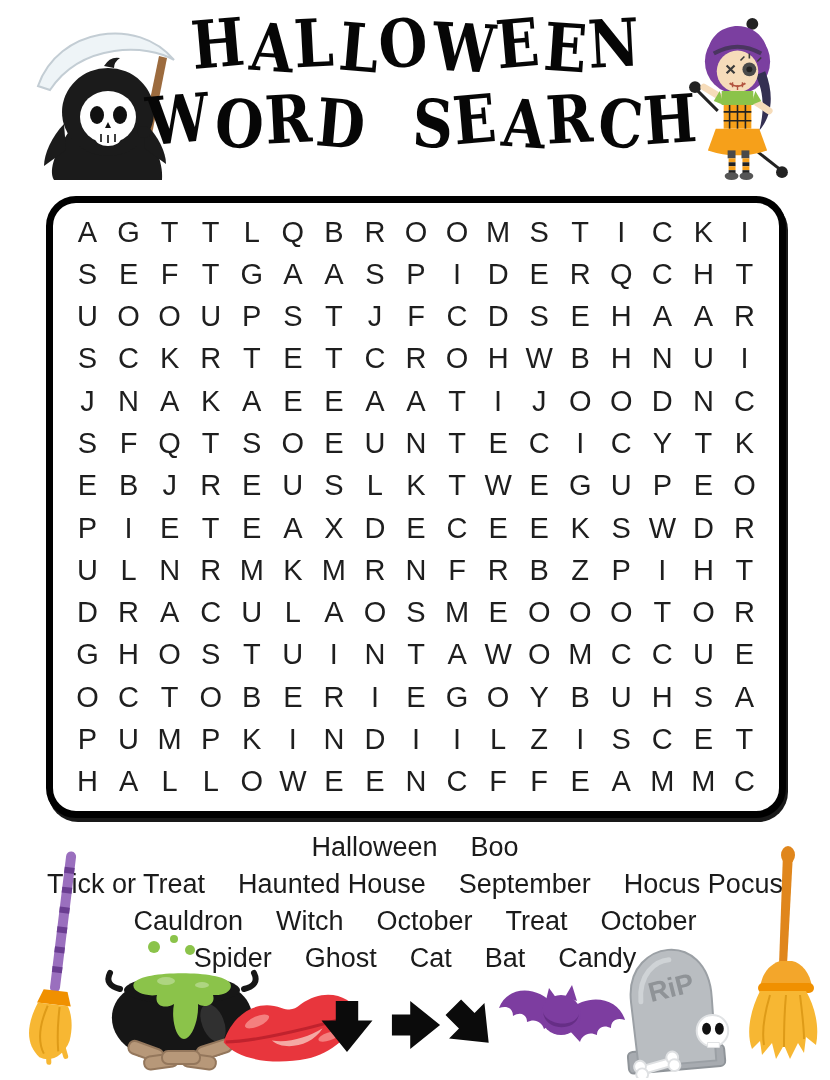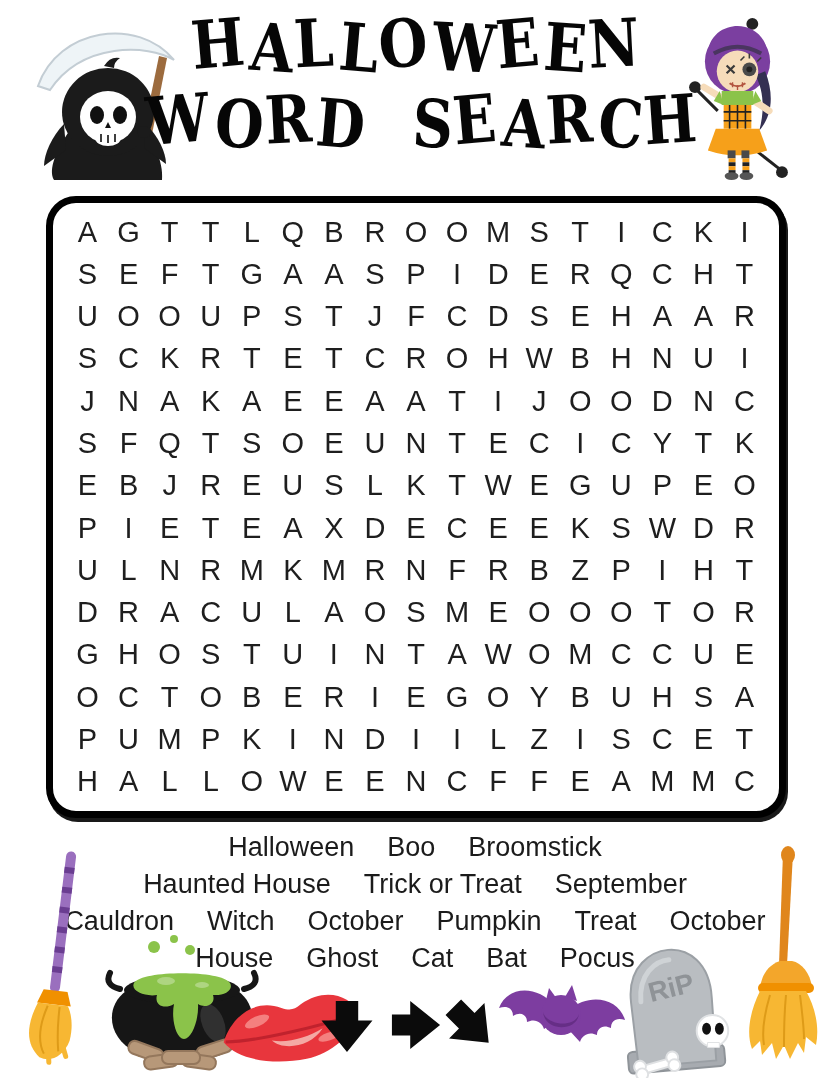--- a/index.html
+++ b/index.html
@@ -351,41 +351,40 @@
       <span class="grid-cell">A</span>
       <span class="grid-cell">M</span>
       <span class="grid-cell">M</span>
       <span class="grid-cell">C</span>
     </div>
 
   <div class="word-list">
     <div class="word-line">
         <span>Halloween</span>
         <span>Boo</span>
-        <span>Broomstick</span>
       </div>
     <div class="word-line">
+        <span>Trick or Treat</span>
         <span>Haunted House</span>
-        <span>Trick or Treat</span>
         <span>September</span>
+        <span>Hocus Pocus</span>
       </div>
     <div class="word-line">
         <span>Cauldron</span>
         <span>Witch</span>
         <span>October</span>
-        <span>Pumpkin</span>
         <span>Treat</span>
         <span>October</span>
       </div>
     <div class="word-line">
-        <span>House</span>
+        <span>Spider</span>
         <span>Ghost</span>
         <span>Cat</span>
         <span>Bat</span>
-        <span>Pocus</span>
+        <span>Candy</span>
       </div>
   </div>
 
   <div class="deco deco-purple-broom">
     <svg viewBox="0 0 82 220">
       <g transform="rotate(7 41 110)">
         <rect x="34" y="6" width="10" height="142" rx="5" fill="#9a6fbe"></rect>
         <rect x="34" y="22" width="10" height="6" fill="#6a3d91"></rect>
           <rect x="34" y="42" width="10" height="6" fill="#6a3d91"></rect>
         <rect x="34" y="62" width="10" height="6" fill="#6a3d91"></rect>

